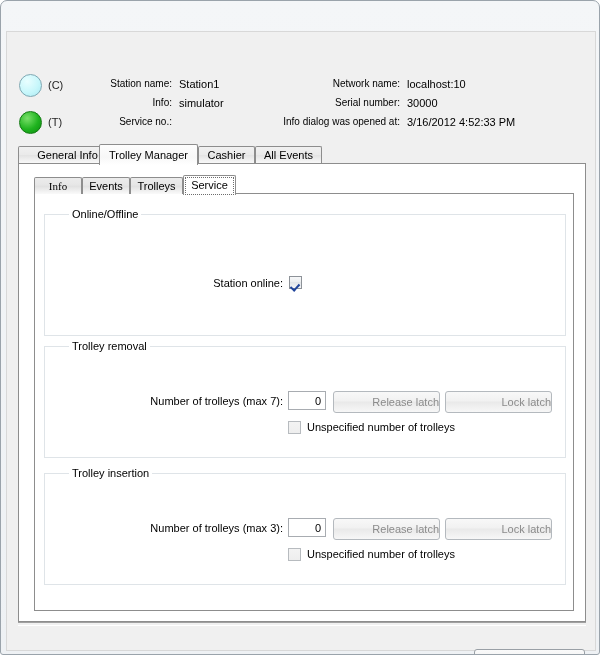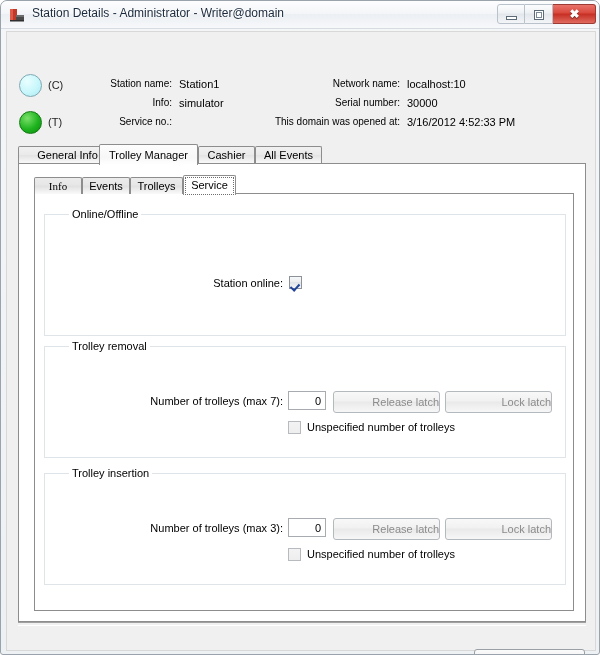--- a/index.html
+++ b/index.html
@@ -181,42 +181,20 @@
   .sep-bevel{
     position:absolute;left:11px;top:590px;width:568px;height:2px;
     border-top:1px solid #a0a0a0;border-bottom:1px solid #ffffff;
   }
 </style>
 </head>
 <body>
 
 <div class="window">
 
-  <div class="titlebar">
-    <svg class="title-icon" viewBox="0 0 17 17">
-      <rect x="1" y="3" width="7" height="11" fill="#c0392b"></rect>
-      <rect x="1" y="3" width="3" height="11" fill="#e05a48"></rect>
-      <rect x="7" y="9" width="8" height="5" fill="#4a4a4a"></rect>
-      <rect x="7" y="9" width="8" height="2" fill="#6d6d6d"></rect>
-      <rect x="1" y="14" width="14" height="1.5" fill="#2f2f2f"></rect>
-    </svg>
-    <div class="title-text">Station Details - Administrator - Writer@domain</div>
-
-    <div class="btn-group">
-      <div class="wbtn">
-        <span class="gl-min"></span>
-      </div>
-      <div class="wbtn">
-        <span class="gl-max"></span>
-      </div>
-      <div class="wbtn close">
-        <span class="gl-close">✖</span>
-      </div>
-    </div>
-  </div>
 
   <div class="client">
 
     <div class="lamp c"></div>
     <div class="lamp-label c">(C)</div>
     <div class="lamp t"></div>
     <div class="lamp-label t">(T)</div>
 
     <div class="flabel" style="left:70px;top:46px;width:95px;">Station name:</div>
     <div class="fvalue" style="left:172px;top:46px;">Station1</div>
@@ -226,21 +204,21 @@
 
     <div class="flabel" style="left:70px;top:84px;width:95px;">Service no.:</div>
     <div class="fvalue" style="left:172px;top:84px;"></div>
 
     <div class="flabel" style="left:230px;top:46px;width:163px;">Network name:</div>
     <div class="fvalue" style="left:400px;top:46px;">localhost:10</div>
 
     <div class="flabel" style="left:230px;top:65px;width:163px;">Serial number:</div>
     <div class="fvalue" style="left:400px;top:65px;">30000</div>
 
-    <div class="flabel" style="left:230px;top:84px;width:163px;">This domain was opened at:</div>
+    <div class="flabel" style="left:230px;top:84px;width:163px;">Info dialog was opened at:</div>
     <div class="fvalue" style="left:400px;top:84px;">3/16/2012 4:52:33 PM</div>
 
     <div class="tabstrip-outer">
       <div class="otab" style="left:0px;width:99px;">
         <span>General Info</span>
       </div>
       <div class="otab sel" style="left:81px;width:99px;">
         <span>Trolley Manager</span>
       </div>
       <div class="otab" style="left:180px;width:57px;">

